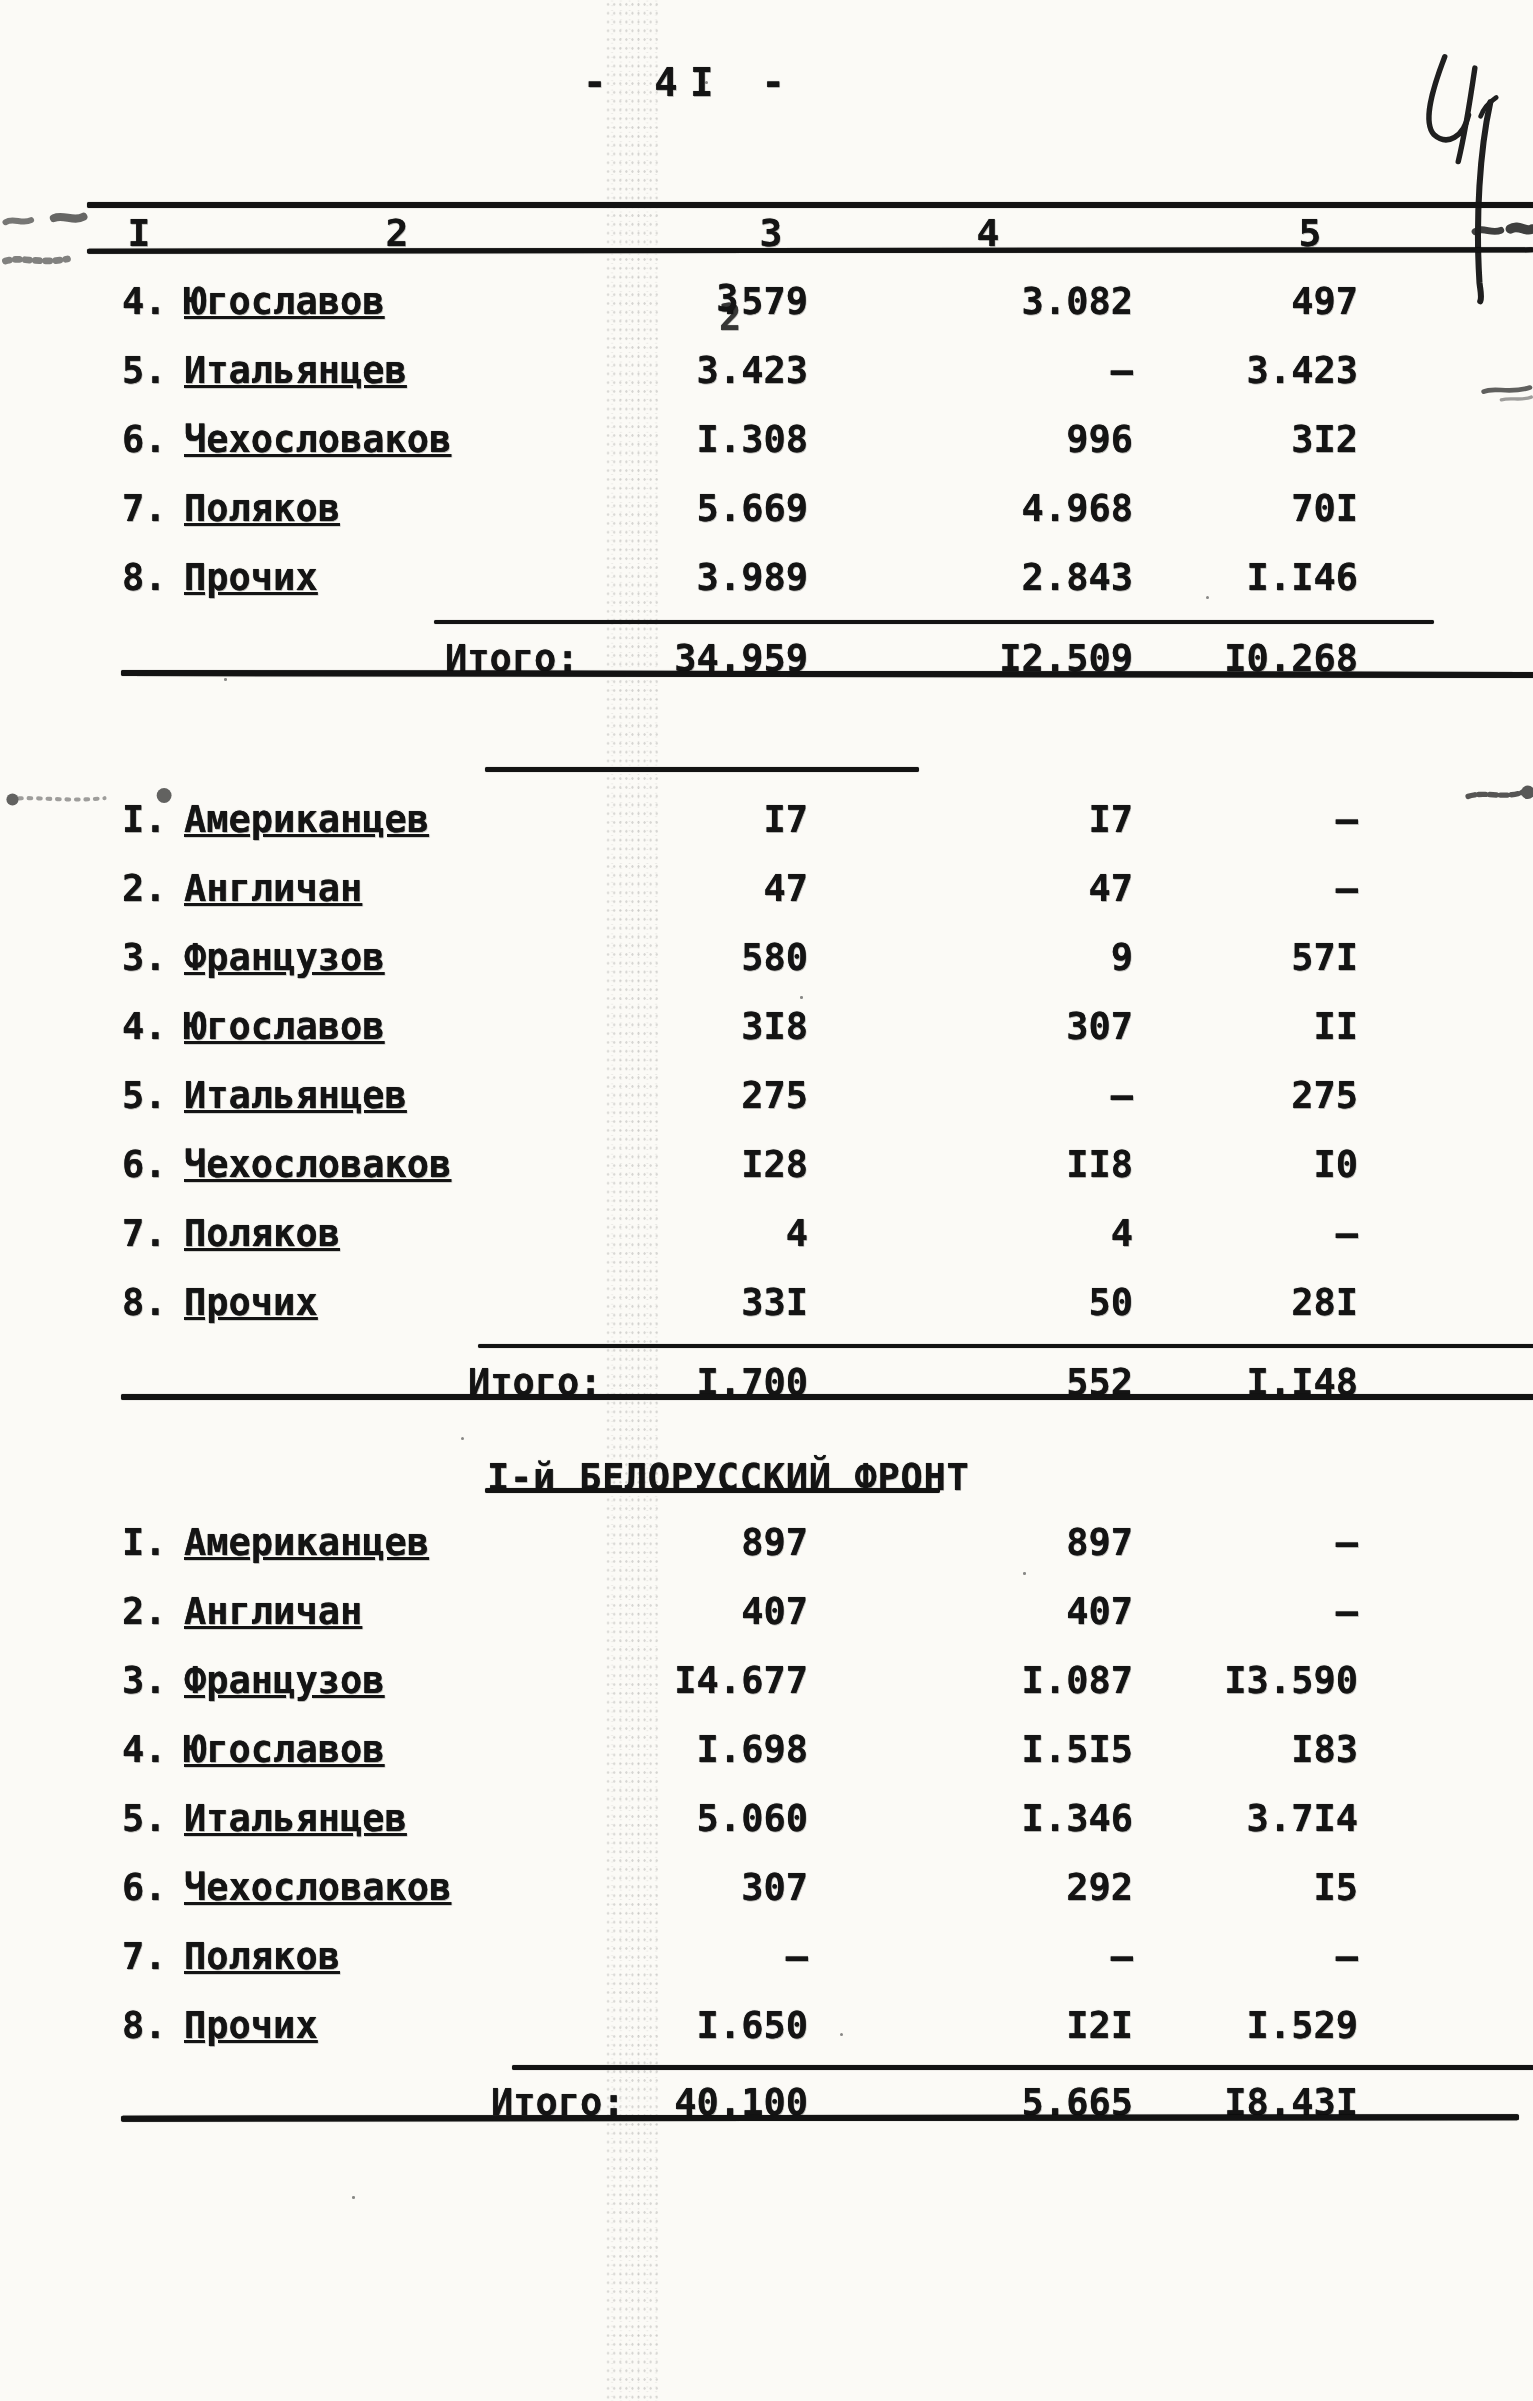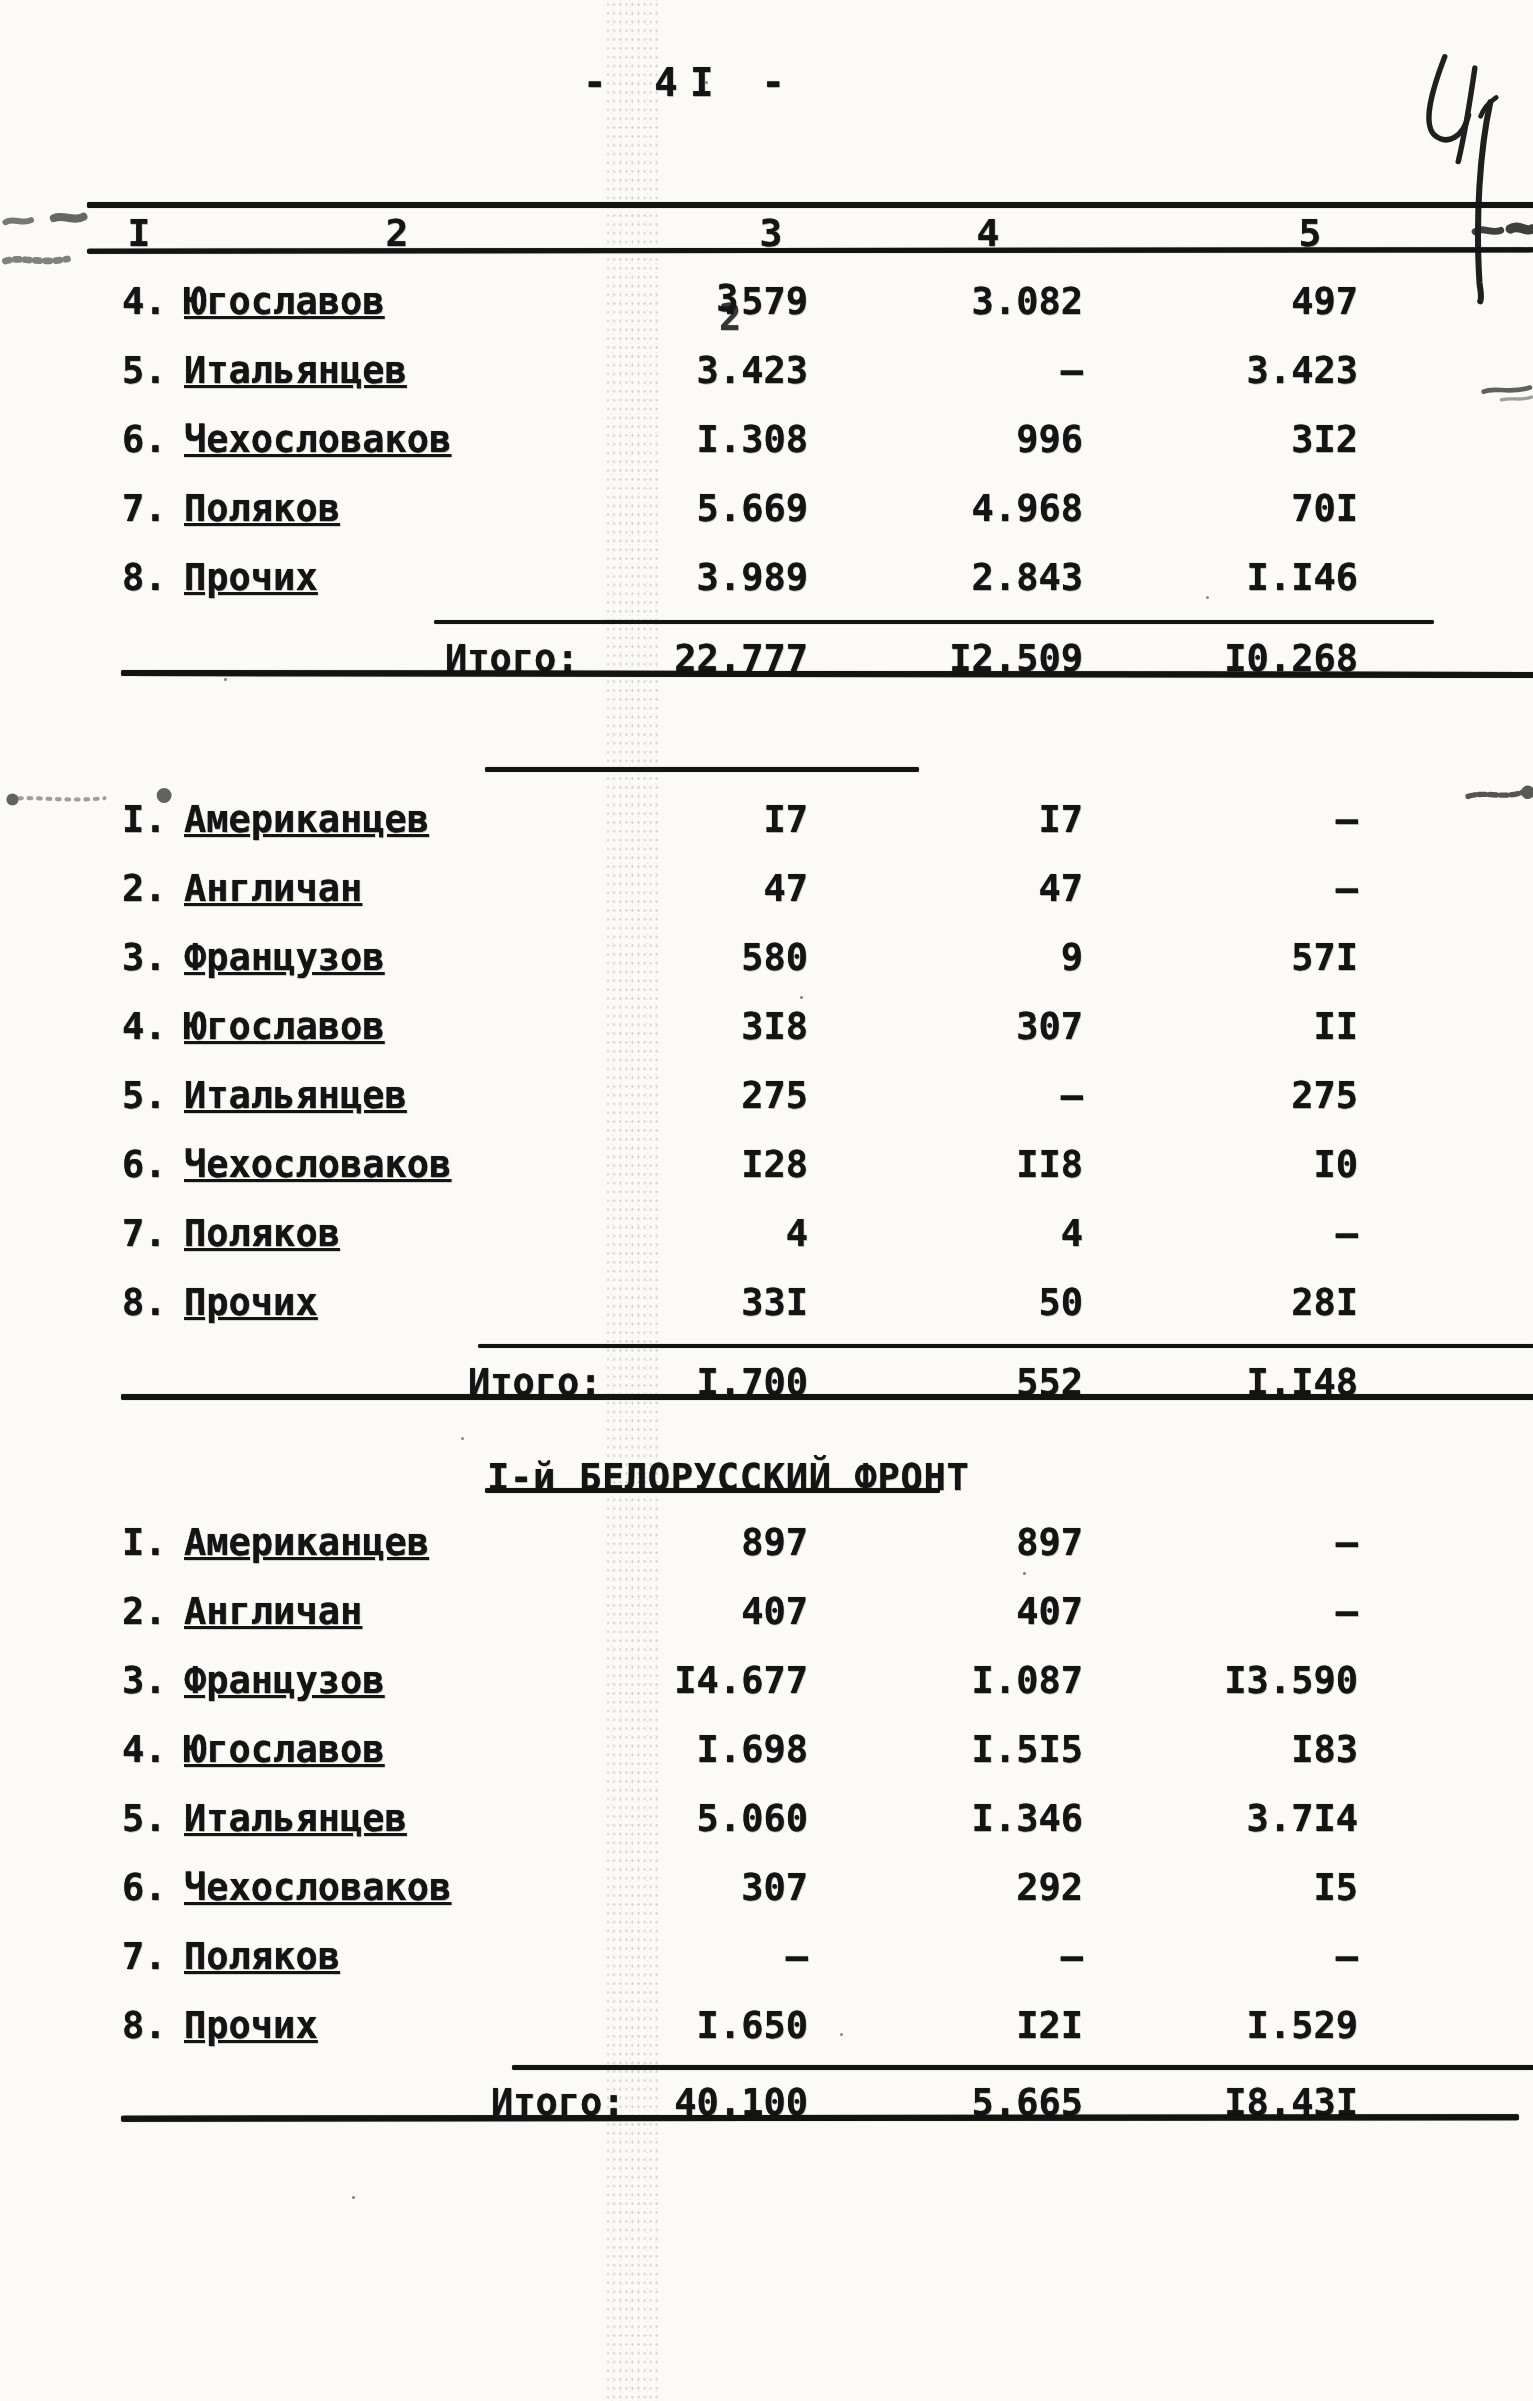--- a/index.html
+++ b/index.html
@@ -30,21 +30,21 @@
   
   .rule{position:absolute;background:#131313;border-radius:2px;box-shadow:0 0 0.7px #000;}
   
   .rows{position:absolute;left:0;width:1534px;}
   .row{position:relative;height:69px;}
   .row span{position:absolute;top:8.1px;font-size:37px;}
   .c-num{left:122px;width:62px;}
   .c-label{left:184px;text-decoration:underline;}
   .cell{text-align:right;}
   .c3{left:596px;width:212px;}
-  .c4{left:874px;width:209px;}
+  .c4{left:924px;width:209px;}
   .c5{left:1145px;width:213px;}
   .trow{position:absolute;left:0;width:1214px;height:68px;}
   .trow span{position:absolute;top:8.1px;font-size:37px;}
   .t-label{left:445px;}
   #total1 .t-label{left:468px;}
   #total2 .t-label{left:491px;}
   .sec-title{
     position:absolute;font-size:37px;letter-spacing:0.7px;
   }
   
@@ -124,21 +124,21 @@
     <span class="ch3">3</span>
     <span class="ch4">4</span>
     <span class="ch5">5</span>
   </div>
   <div class="rule" style="left:87px;top:248px;width:1447px;height:5.4px;transform:rotate(-0.05deg);"></div>
 
   <div class="rows tw" style="top:272px;"><div class="row"><span class="c-num">4.</span><span class="c-label">Югославов</span><span class="cell c3"><span class="overstrike"><span class="under">2</span><span class="over">3</span></span>.579</span><span class="cell c4">3.082</span><span class="cell c5">497</span></div><div class="row"><span class="c-num">5.</span><span class="c-label">Итальянцев</span><span class="cell c3">3.423</span><span class="cell c4">–</span><span class="cell c5">3.423</span></div><div class="row"><span class="c-num">6.</span><span class="c-label">Чехословаков</span><span class="cell c3">I.308</span><span class="cell c4">996</span><span class="cell c5">3I2</span></div><div class="row"><span class="c-num">7.</span><span class="c-label">Поляков</span><span class="cell c3">5.669</span><span class="cell c4">4.968</span><span class="cell c5">70I</span></div><div class="row"><span class="c-num">8.</span><span class="c-label">Прочих</span><span class="cell c3">3.989</span><span class="cell c4">2.843</span><span class="cell c5">I.I46</span></div></div>
   <div class="rule" style="left:434px;top:620px;width:1000px;height:4.1px;"></div>
   <div class="trow tw" id="total0" style="top:629px;">
     <span class="t-label">Итого:</span>
-    <span class="cell c3">22.777</span>
+    <span class="cell c3">34.959</span>
     <span class="cell c4">I2.509</span>
     <span class="cell c5">I0.268</span>
   </div>
   <div class="rule" style="left:121px;top:671px;width:1413px;height:6.1px;transform:rotate(0.08deg);"></div>
 
   <div class="rule" style="left:485px;top:767px;width:434px;height:4.7px;"></div>
   <div class="rows tw" style="top:790px;"><div class="row"><span class="c-num">I.</span><span class="c-label">Американцев</span><span class="cell c3">I7</span><span class="cell c4">I7</span><span class="cell c5">–</span></div><div class="row"><span class="c-num">2.</span><span class="c-label">Англичан</span><span class="cell c3">47</span><span class="cell c4">47</span><span class="cell c5">–</span></div><div class="row"><span class="c-num">3.</span><span class="c-label">Французов</span><span class="cell c3">580</span><span class="cell c4">9</span><span class="cell c5">57I</span></div><div class="row"><span class="c-num">4.</span><span class="c-label">Югославов</span><span class="cell c3">3I8</span><span class="cell c4">307</span><span class="cell c5">II</span></div><div class="row"><span class="c-num">5.</span><span class="c-label">Итальянцев</span><span class="cell c3">275</span><span class="cell c4">–</span><span class="cell c5">275</span></div><div class="row"><span class="c-num">6.</span><span class="c-label">Чехословаков</span><span class="cell c3">I28</span><span class="cell c4">II8</span><span class="cell c5">I0</span></div><div class="row"><span class="c-num">7.</span><span class="c-label">Поляков</span><span class="cell c3">4</span><span class="cell c4">4</span><span class="cell c5">–</span></div><div class="row"><span class="c-num">8.</span><span class="c-label">Прочих</span><span class="cell c3">33I</span><span class="cell c4">50</span><span class="cell c5">28I</span></div></div>
   <div class="rule" style="left:478px;top:1344px;width:1056px;height:4.1px;"></div>
   <div class="trow tw" id="total1" style="top:1353px;">
     <span class="t-label">Итого:</span>

